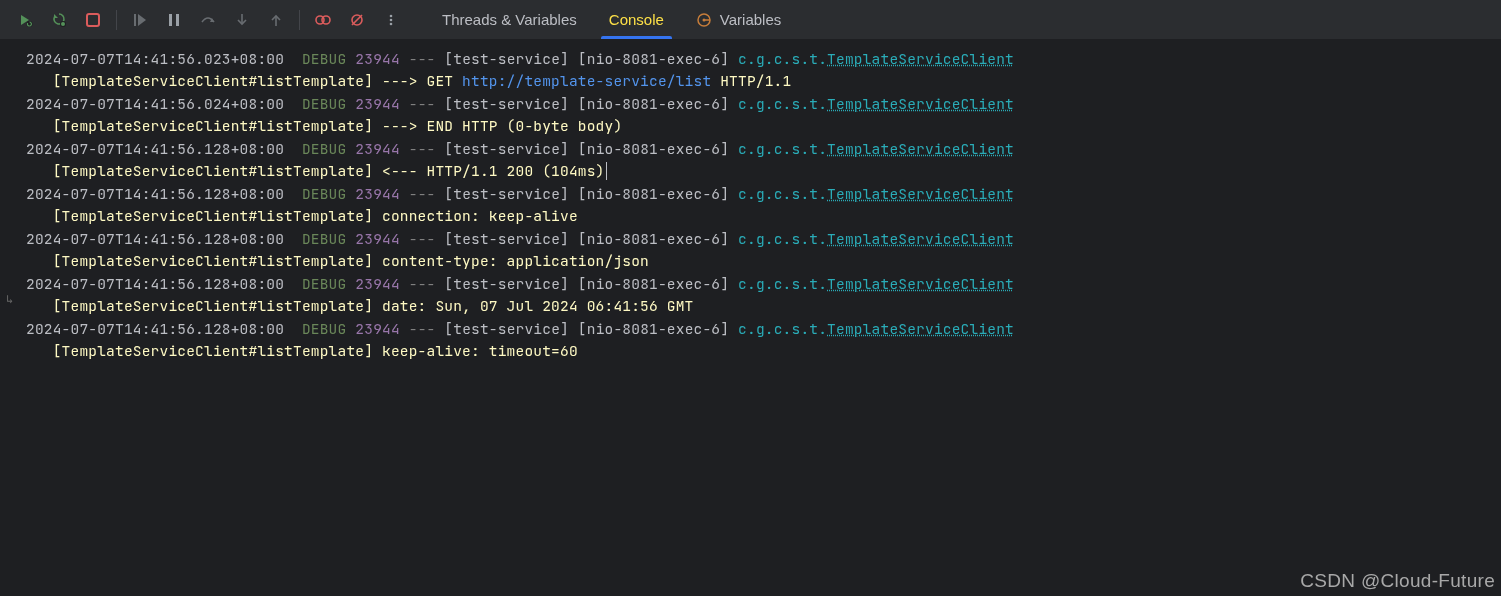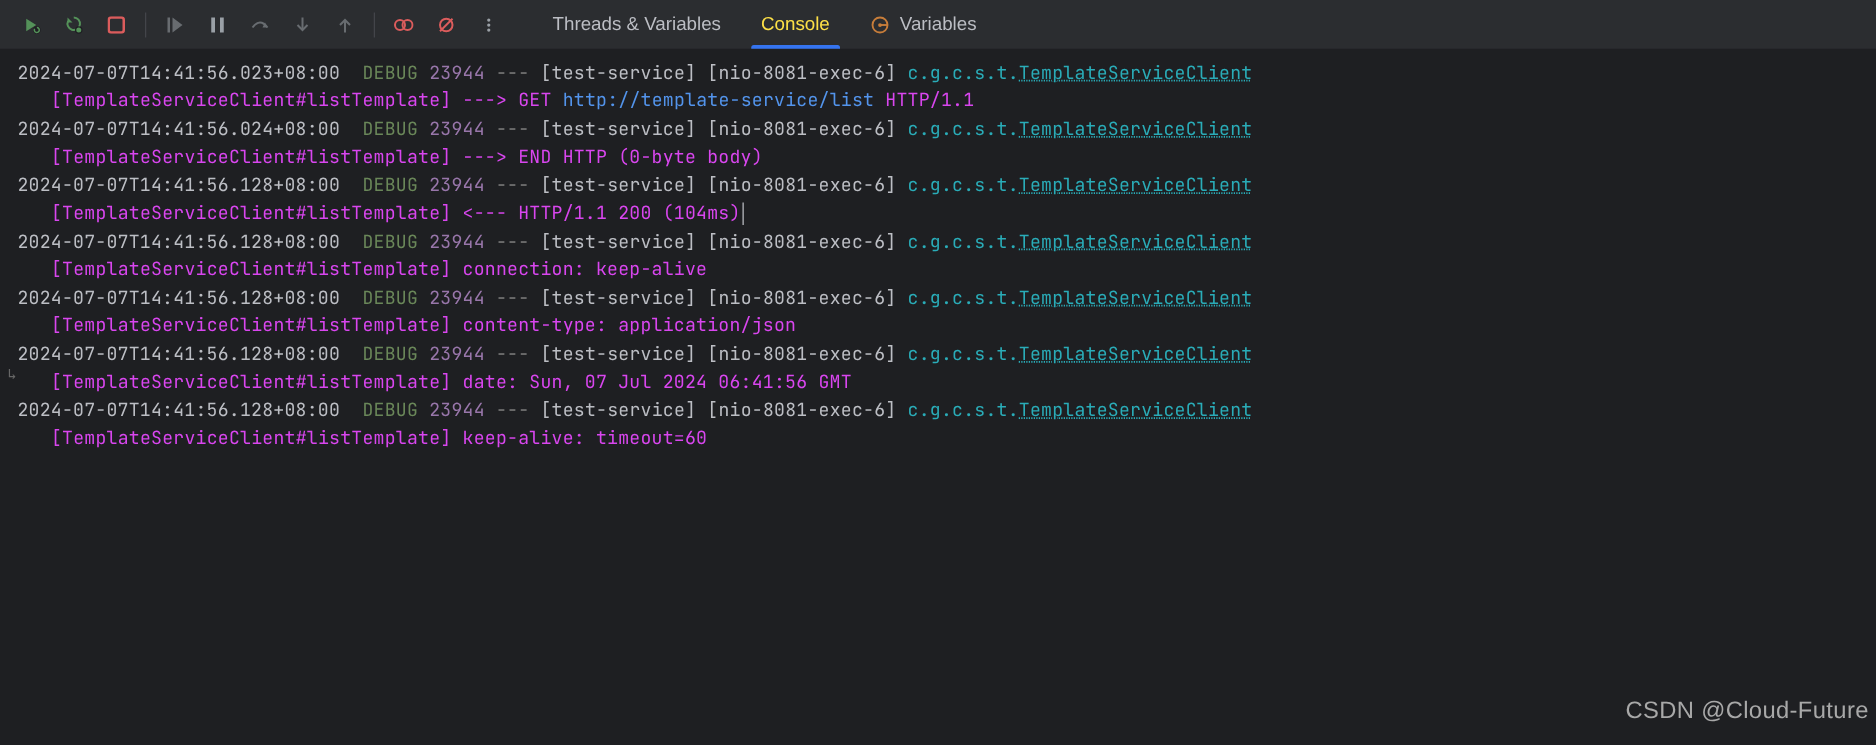--- a/index.html
+++ b/index.html
@@ -66,43 +66,44 @@
     background: #3574f0;
     border-radius: 2px 2px 0 0;
   }
   .tab .ticon { margin-right: 8px; display: inline-flex; }
   .console {
     padding: 8px 0 0 14px;
     line-height: 1.55;
     font-family: "JetBrains Mono", Consolas, monospace;
     white-space: pre;
     letter-spacing: 0.2px;
+    margin-left: 12px;
   }
   .log-line { white-space: pre-wrap; word-break: break-word; }
   .c-ts    { color: #bcbec4; }
   .c-debug { color: #6a8759; }
   .c-pid   { color: #9876aa; }
   .c-sep   { color: #808080; }
   .c-br    { color: #bcbec4; }
   .c-pkg   { color: #2aacb8; }
   .c-class { color: #2aacb8; text-decoration: underline dotted #2aacb8; }
   .c-url   { color: #5394ec; }
-  .c-plain { color: #d946ef; }
+  .c-plain { color: #fef9c3; }
   .cursor {
     display: inline-block;
     width: 1px;
     height: 18px;
     background: #bcbec4;
     vertical-align: text-bottom;
     margin-left: 1px;
   }
   .watermark {
     position: absolute;
     right: 6px;
-    bottom: 16px;
+    bottom: 4px;
     font-family: -apple-system, "Segoe UI", sans-serif;
     font-size: 19px;
     color: #b7b7b7;
     opacity: 0.9;
     letter-spacing: 0.3px;
   }
   .soft-wrap {
     position: absolute;
     left: 6px;
     top: 291px;

